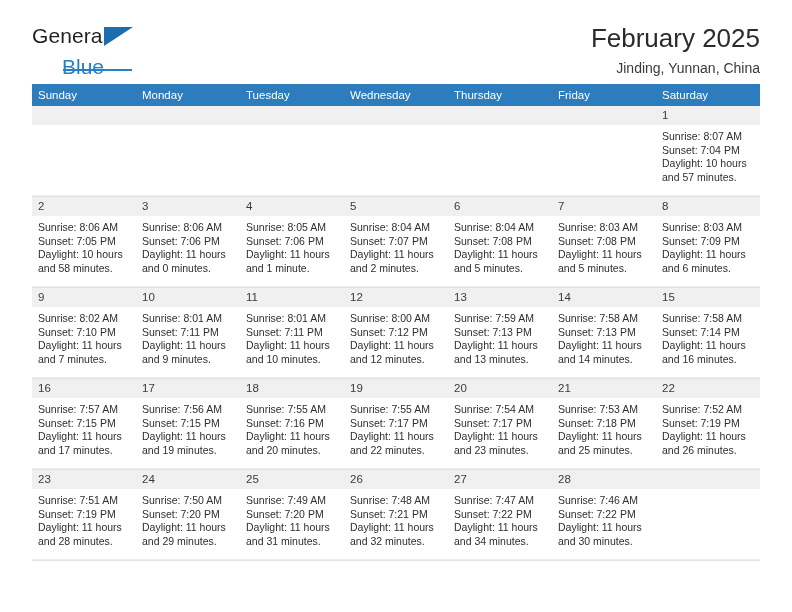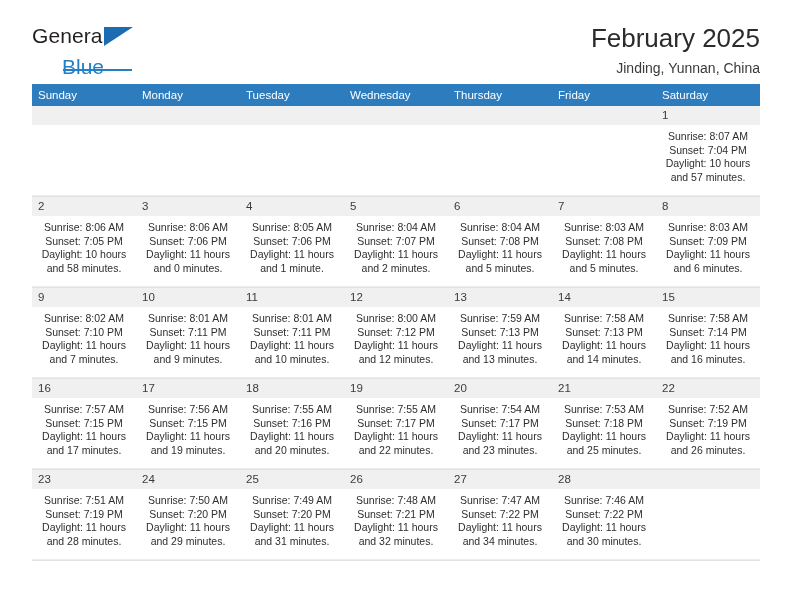--- a/index.html
+++ b/index.html
@@ -129,21 +129,20 @@
     padding-left: 6px;
     line-height: 19px;
     font-size: 11.5px;
     color: #3b3b3b;
   }
   .cell-body {
     padding: 5px 6px 0 6px;
     font-size: 10.5px;
     line-height: 13.6px;
     color: #2e2e2e;
-    text-align: center;
   }
   .cell-body div { white-space: normal; }
   tr.week > td {
     border-bottom: 1px solid #e2e2e2;
   }
   tr.week.last > td {
     border-bottom: 1px solid #e2e2e2;
     margin-left: 36px;
   }
 </style>

